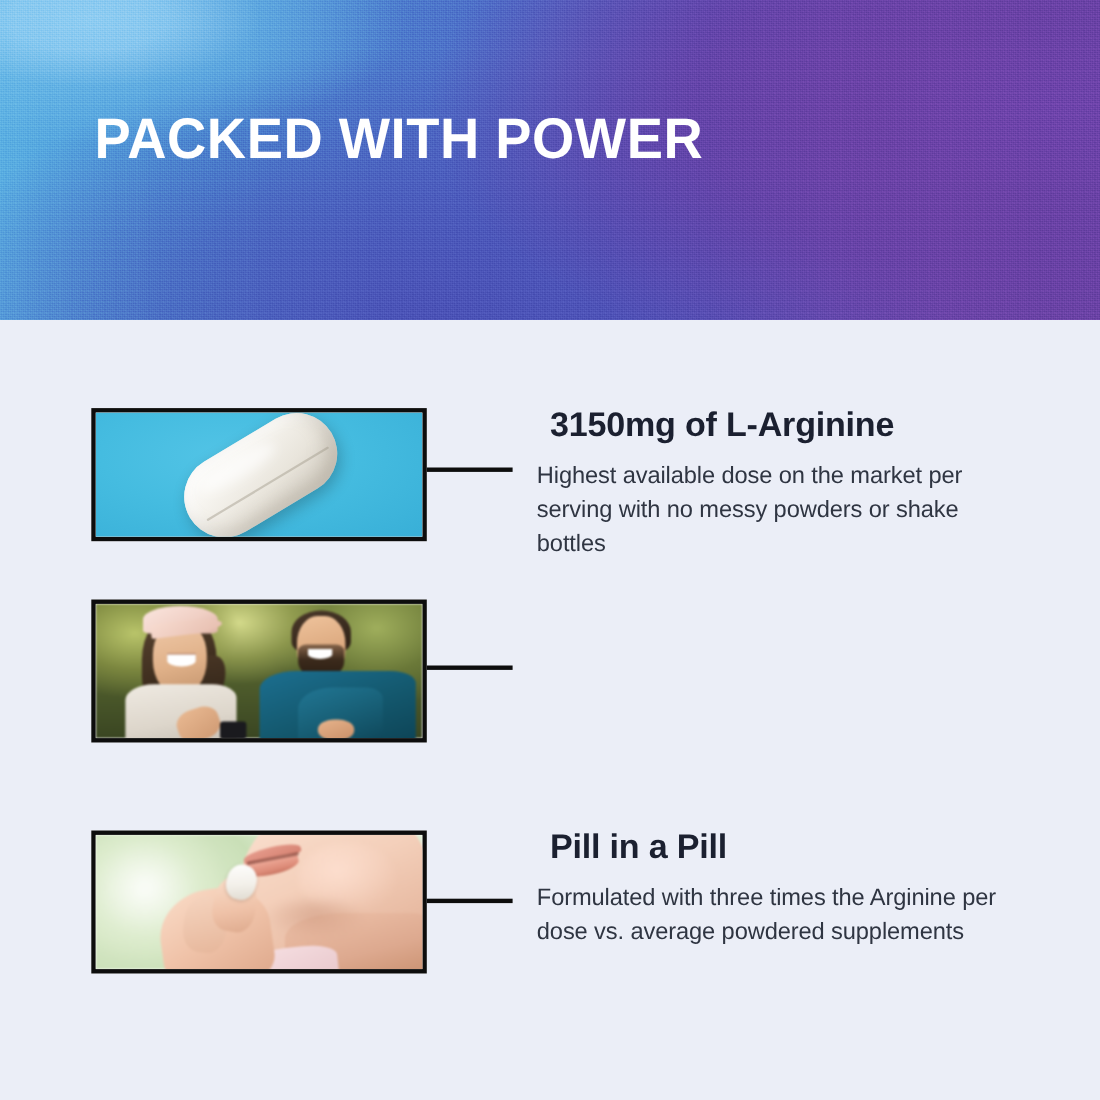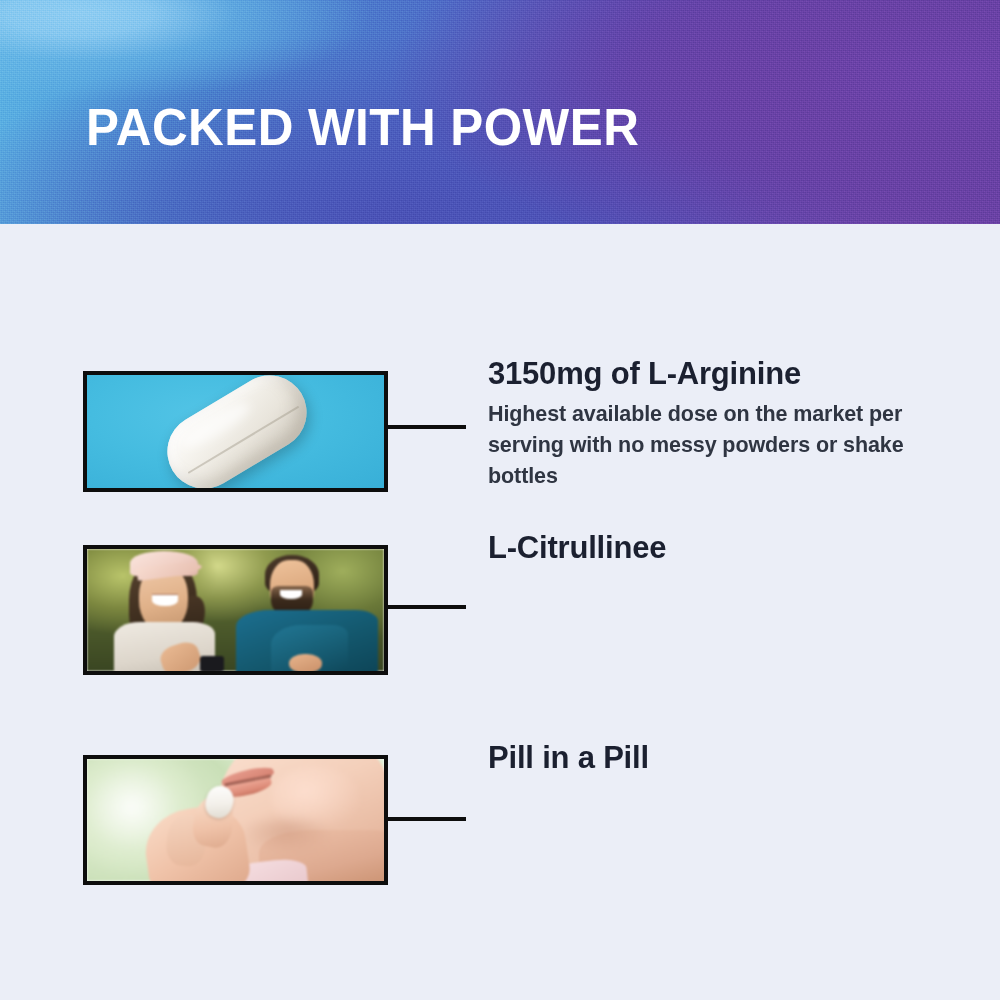--- a/index.html
+++ b/index.html
@@ -14,21 +14,21 @@
     overflow: hidden;
     position: relative;
   }
 
   
   .banner {
     position: absolute;
     left: 0;
     top: 0;
     width: 1000px;
-    height: 224px;
+    height: 291px;
     overflow: hidden;
   }
   .banner-grad {
     position: absolute;
     inset: 0;
     background:
       radial-gradient(ellipse 52% 70% at 8% 6%, #8fcdf2 0%, rgba(143,205,242,0.85) 14%, rgba(110,186,232,0.55) 30%, rgba(90,170,220,0.0) 56%),
       radial-gradient(ellipse 75% 120% at 96% 34%, #6e44ab 0%, #6a42a6 22%, rgba(104,64,164,0.72) 44%, rgba(96,60,160,0.0) 76%),
       radial-gradient(ellipse 60% 110% at 40% 100%, #4b52b6 0%, rgba(75,82,182,0.55) 42%, rgba(75,82,182,0.0) 78%),
       linear-gradient(104deg, #5cb3e4 0%, #4a8fd4 22%, #4f6ac6 44%, #5a52b8 60%, #6a49ad 78%, #6d45a6 100%);
@@ -107,32 +107,32 @@
   .row-2 .connector { top: 76px; }
   .row-3 .connector { top: 78px; }
 
   .copy {
     position: absolute;
     left: 488px;
     top: 0;
     width: 420px;
   }
   .feature-title {
-    margin: 0;
+    margin: 12px;
     color: #1b2030;
     font-size: 31px;
     font-weight: bold;
     letter-spacing: -0.2px;
     line-height: 38px;
   }
   .feature-body {
     margin: 6px 0 0 0;
     color: #2f3542;
     font-size: 21.5px;
-    font-weight: bold;
+    font-weight: normal;
     line-height: 31px;
     letter-spacing: -0.1px;
   }
 
   
   .art-pill {
     position: absolute;
     inset: 0;
     background:
       radial-gradient(ellipse 80% 90% at 40% 35%, #52c4e6 0%, #45bce0 48%, #39b0d8 100%);
@@ -401,21 +401,20 @@
           <div class="rn-m-smile"></div>
           <div class="rn-m-shirt"></div>
           <div class="rn-m-shirt-fold"></div>
           <div class="rn-watch"></div>
           <div class="rn-hand"></div>
         </div>
       </div>
     </div>
     <div class="connector"></div>
     <div class="copy">
-      <h2 class="feature-title">L-Citrullinee</h2>
     </div>
   </div>
 
   <div class="row row-3">
     <div class="thumb">
       <div class="thumb-inner">
         <div class="art-taking rn-blur">
           <div class="tk-bg-blur"></div>
           <div class="tk-face"></div>
           <div class="tk-cheek"></div>
@@ -428,16 +427,17 @@
           <div class="tk-hand"></div>
           <div class="tk-finger-2"></div>
           <div class="tk-finger-1"></div>
           <div class="tk-pill"></div>
         </div>
       </div>
     </div>
     <div class="connector"></div>
     <div class="copy">
       <h2 class="feature-title">Pill in a Pill</h2>
+      <p class="feature-body">Formulated with three times the Arginine per dose vs. average powdered supplements</p>
     </div>
   </div>
 
 </div>
 
 </body></html>

